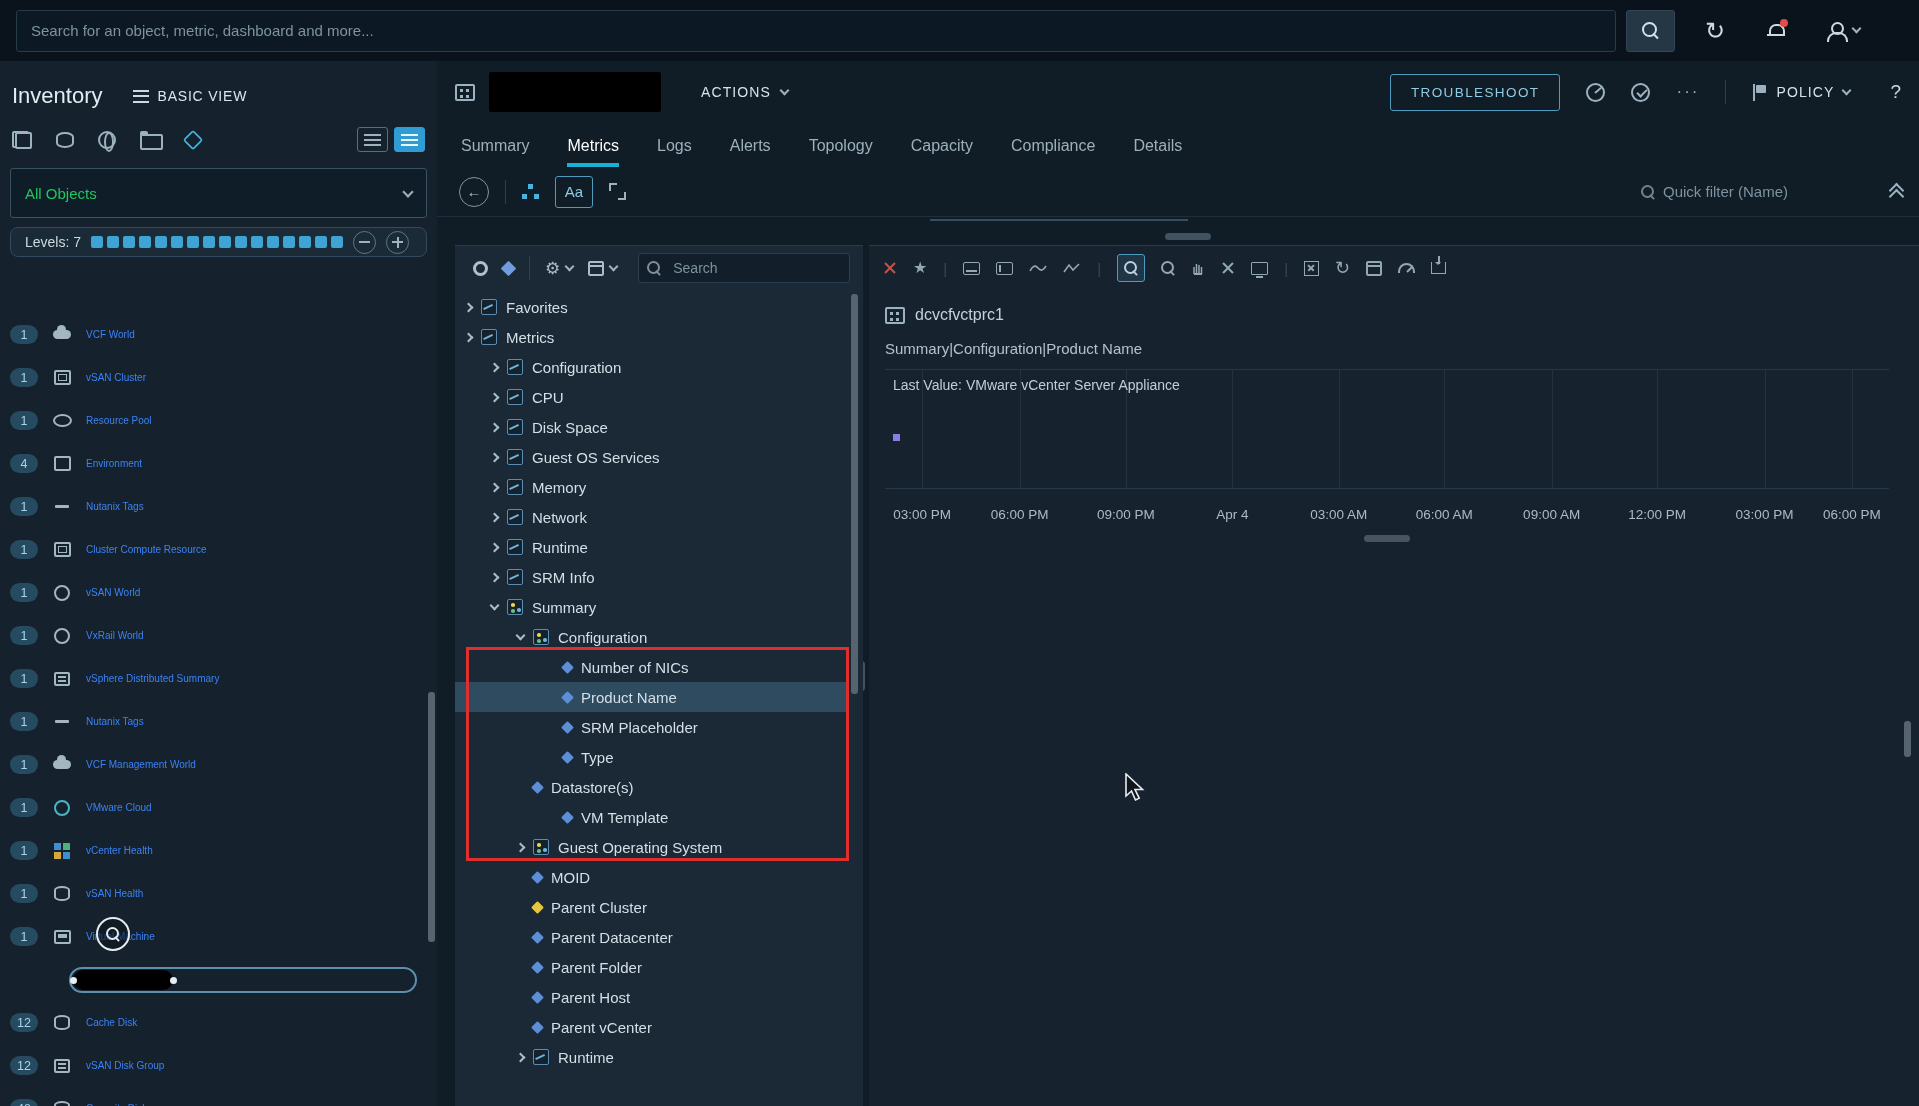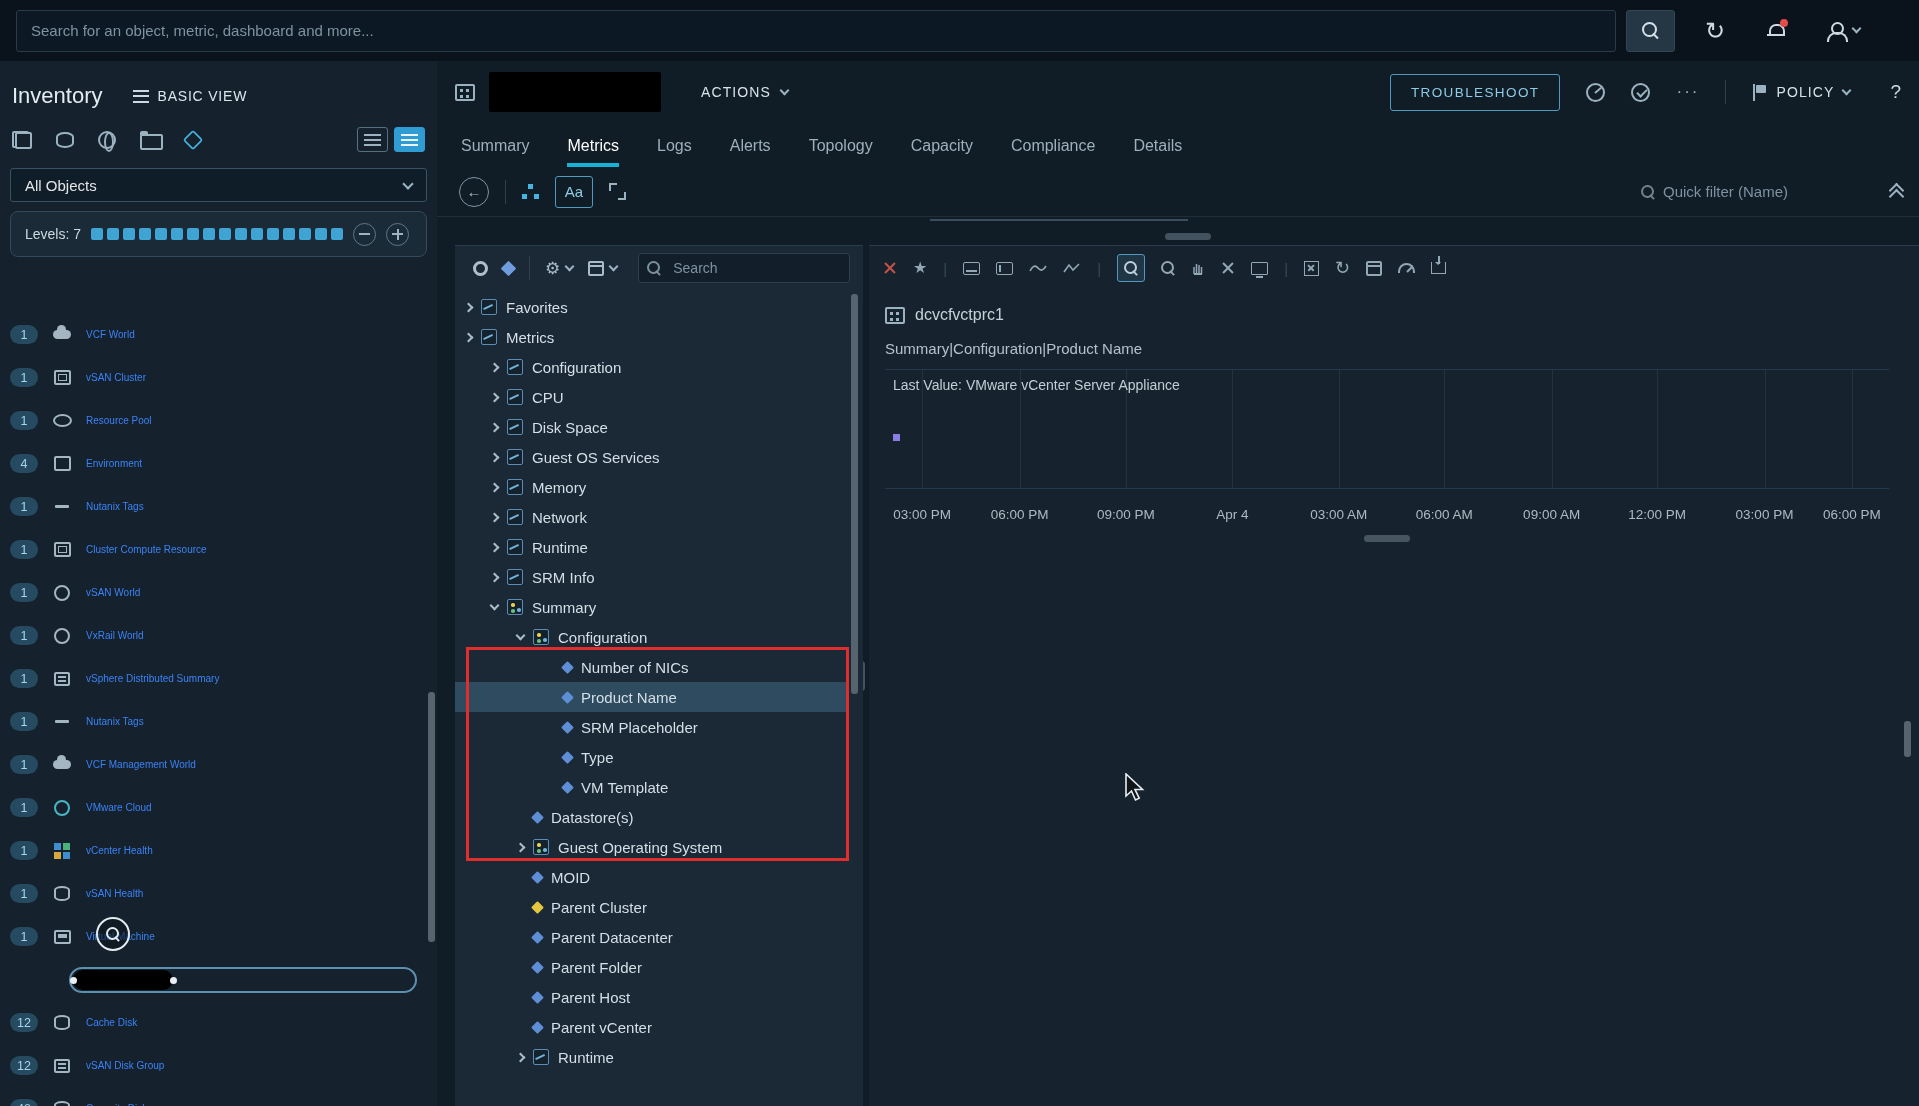--- a/index.html
+++ b/index.html
@@ -44,23 +44,23 @@
   .nv-globe{width:18px;height:18px;border:2px solid currentColor;border-radius:50%}
   .nv-globe::after{content:"";position:absolute;left:4px;top:-1px;width:6px;height:16px;border:2px solid currentColor;border-radius:50%}
   .nv-folder::before{content:"";position:absolute;left:0;top:3px;width:19px;height:12px;border:2px solid currentColor;border-radius:2px}
   .nv-folder::after{content:"";position:absolute;left:0;top:0;width:8px;height:4px;background:currentColor;border-radius:2px 2px 0 0}
   .nv-net{color:#45b4e0;width:18px;height:18px;border:2px solid currentColor;transform:rotate(45deg) scale(.8);border-radius:3px}
   .vtgroup{margin-left:auto;display:flex;gap:6px}
   .vt{width:31px;height:25px;border:1.5px solid #57707f;border-radius:3px;position:relative;cursor:pointer}
   .vt::before{content:"";position:absolute;left:6px;right:6px;top:6px;height:2px;background:#9cb2c0;box-shadow:0 5px 0 #9cb2c0,0 10px 0 #9cb2c0}
   .vt.on{background:#2f9cd4;border-color:#2f9cd4}
   .vt.on::before{background:#eaf5fb;box-shadow:0 5px 0 #eaf5fb,0 10px 0 #eaf5fb}
-  .dropdown{margin:4px 10px;height:34px;background:#0f1d29;border:1px solid #3a5162;border-radius:3px;display:flex;align-items:center;padding:0 14px;color:#e5e5e5;font-size:15px;cursor:pointer}
+  .dropdown{margin:4px 10px;height:50px;background:#0f1d29;border:1px solid #3a5162;border-radius:3px;display:flex;align-items:center;padding:0 14px;color:#22c55e;font-size:15px;cursor:pointer}
   .dropdown .chv{margin-left:auto;color:#9cb2c0}
-  .levels{margin:9px 10px;height:46px;border:1px solid #334a5c;background:#1a2a37;border-radius:8px;display:flex;align-items:center;padding:0 14px;gap:10px}
+  .levels{margin:9px 10px;height:30px;border:1px solid #334a5c;background:#1a2a37;border-radius:8px;display:flex;align-items:center;padding:0 14px;gap:10px}
   .lvtxt{font-size:14px;color:#cdd9e1;white-space:nowrap}
   .lsqs{display:flex;gap:4px}
   .lsq{width:12px;height:12px;background:#3fa3d4;border-radius:2px;display:inline-block}
   .circb{width:23px;height:23px;border:1.5px solid #5f7888;border-radius:50%;position:relative;flex:none;cursor:pointer}
   .circb::before{content:"";position:absolute;left:5px;right:5px;top:9.5px;height:2px;background:#9fb3c0}
   .circb.plus::after{content:"";position:absolute;top:5px;bottom:5px;left:9.5px;width:2px;background:#9fb3c0}
   .list{position:absolute;left:0;right:12px;top:252px;bottom:0;overflow:hidden}
   .srow{height:43px;display:flex;align-items:center;padding-left:10px;cursor:pointer}
   .badge{min-width:28px;height:19px;padding:0 7px;background:#264a60;color:#a5d6ee;border-radius:10px;font-size:12.5px;display:flex;align-items:center;justify-content:center;flex:none}
   .sicon{width:48px;display:flex;justify-content:center;flex:none;color:#a3b6c2}
@@ -547,28 +547,28 @@
           <span>Product Name</span>
         </div>
       <div class="tr lv4">
           <span class="dia"></span>
           <span>SRM Placeholder</span>
         </div>
       <div class="tr lv4">
           <span class="dia"></span>
           <span>Type</span>
         </div>
+      <div class="tr lv3">
+          <span class="ch h"></span>
+          <span class="dia"></span>
+          <span>Datastore(s)</span>
+        </div>
       <div class="tr lv4">
           <span class="dia"></span>
           <span>VM Template</span>
-        </div>
-      <div class="tr lv3">
-          <span class="ch h"></span>
-          <span class="dia"></span>
-          <span>Datastore(s)</span>
         </div>
       <div class="tr lv3">
           <span class="ch"></span>
           <span class="ic p"></span>
           <span>Guest Operating System</span>
         </div>
       <div class="tr lv3">
           <span class="ch h"></span>
           <span class="dia"></span>
           <span>MOID</span>

